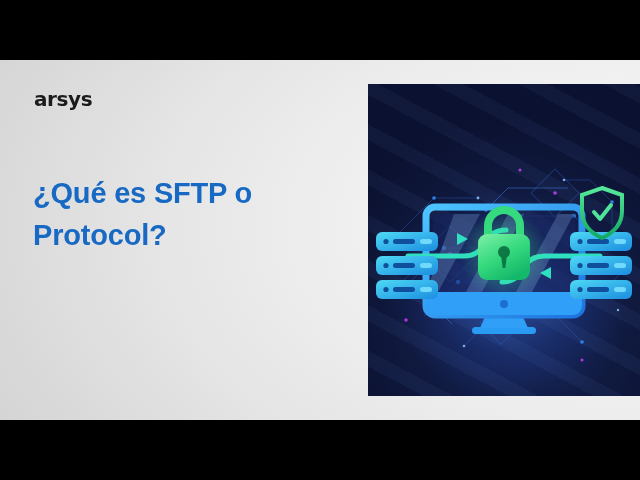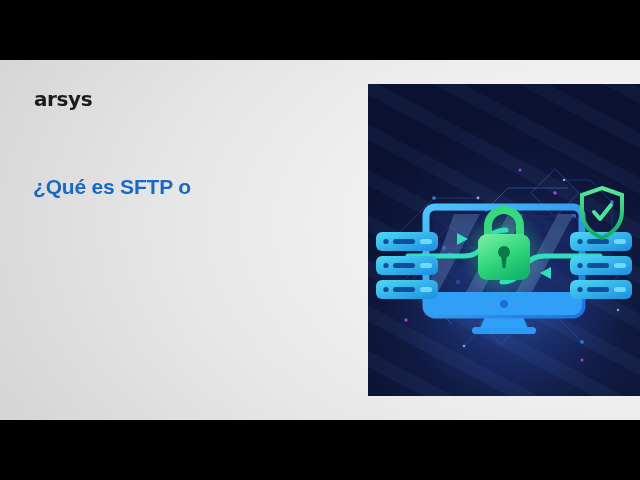--- a/index.html
+++ b/index.html
@@ -30,21 +30,21 @@
   .brand {
     position:absolute; left:34px; top:27px;
     font-size:20px; font-weight:700; letter-spacing:-0.4px;
     color:#1b1b1b;
     font-family:"DejaVu Sans", sans-serif;
   }
 
   .headline {
     position:absolute; left:33px; top:112px; width:310px;
     color:#1769c4;
-    font-size:21px; font-weight:700; line-height:1.46;
+    font-size:29px; font-weight:700; line-height:1.46;
     letter-spacing:-0.2px;
     font-family:"Liberation Sans", sans-serif;
   }
   .headline .ln { display:block; white-space:nowrap; }
 
   
   .panel {
     position:absolute; left:368px; top:24px; width:272px; height:312px;
     background:
       radial-gradient(70% 62% at 55% 72%, #1d3570 0%, #16265a 30%, #101a40 58%, #0b1130 100%),
@@ -74,20 +74,21 @@
 
   <div class="letterbox top"></div>
   <div class="letterbox bottom"></div>
 
   <div class="slide">
 
     <div class="brand">arsys</div>
 
     <div class="headline">
       <span class="ln">¿Qué es SFTP o</span>
+      <span class="ln">Protocol?</span>
     </div>
 
     <div class="panel">
 
       <div class="panel-glow"></div>
       <div class="panel-streaks"></div>
 
       <svg class="netlayer" viewBox="0 0 272 312">
         <g stroke="#2f5fc0" stroke-opacity=".40" fill="none" stroke-width="1">
           <path d="M44 196 L76 164 L118 164 L150 132 L206 132 L232 158"></path>

